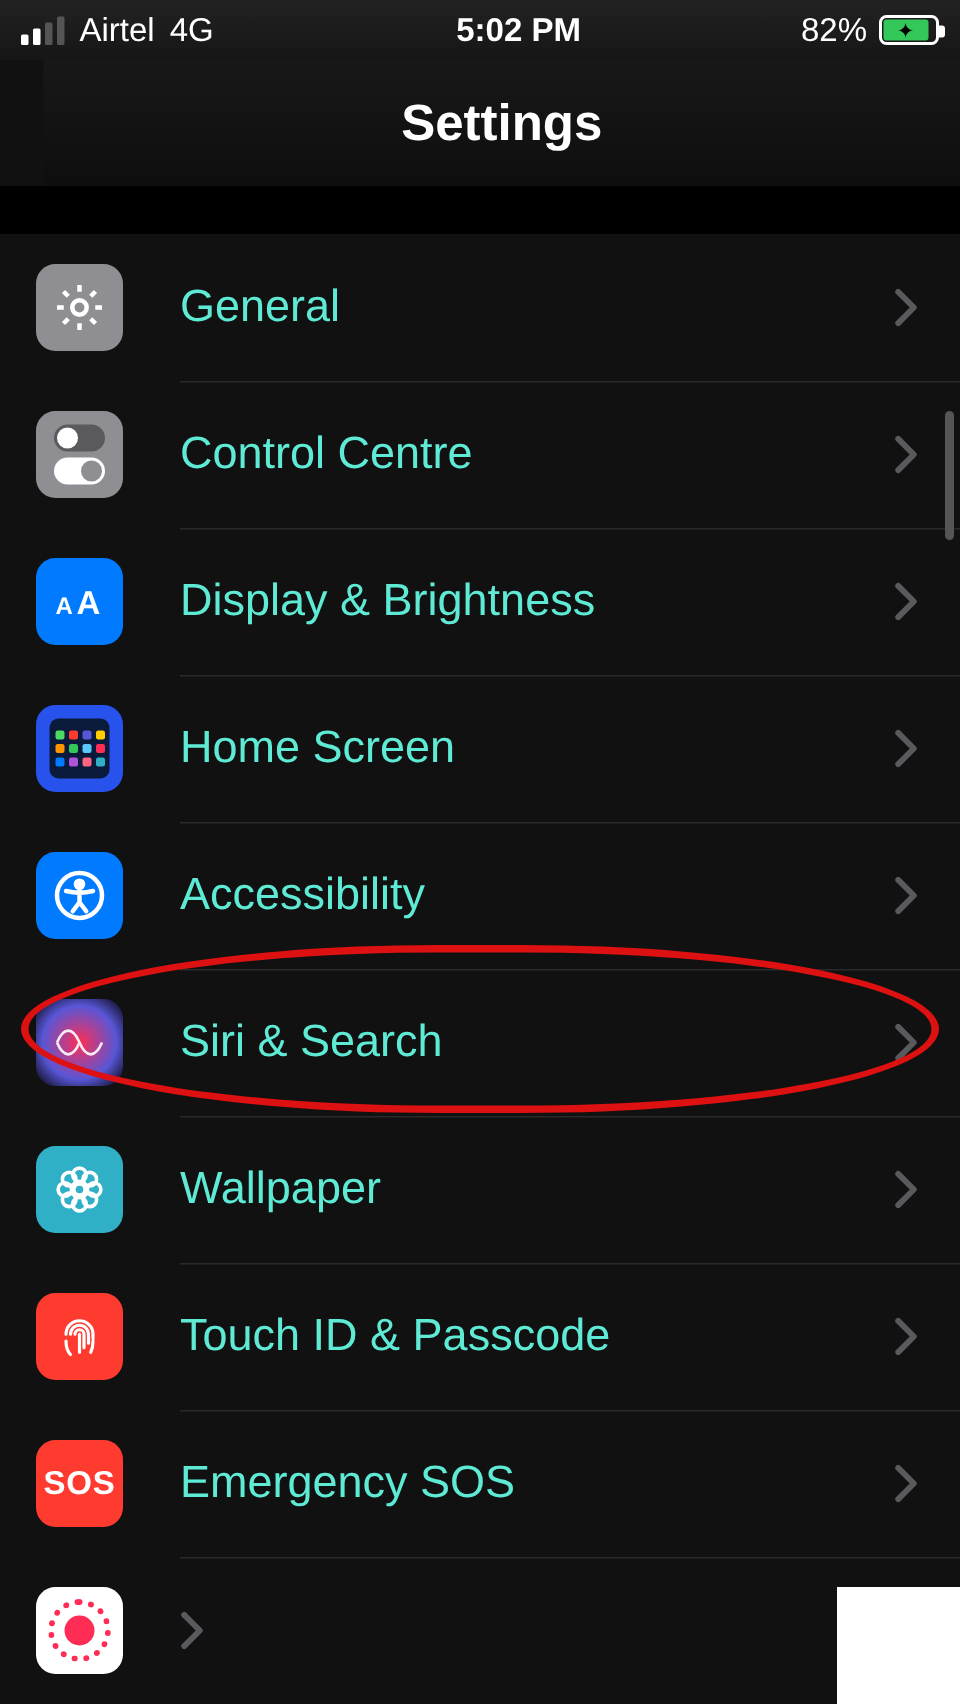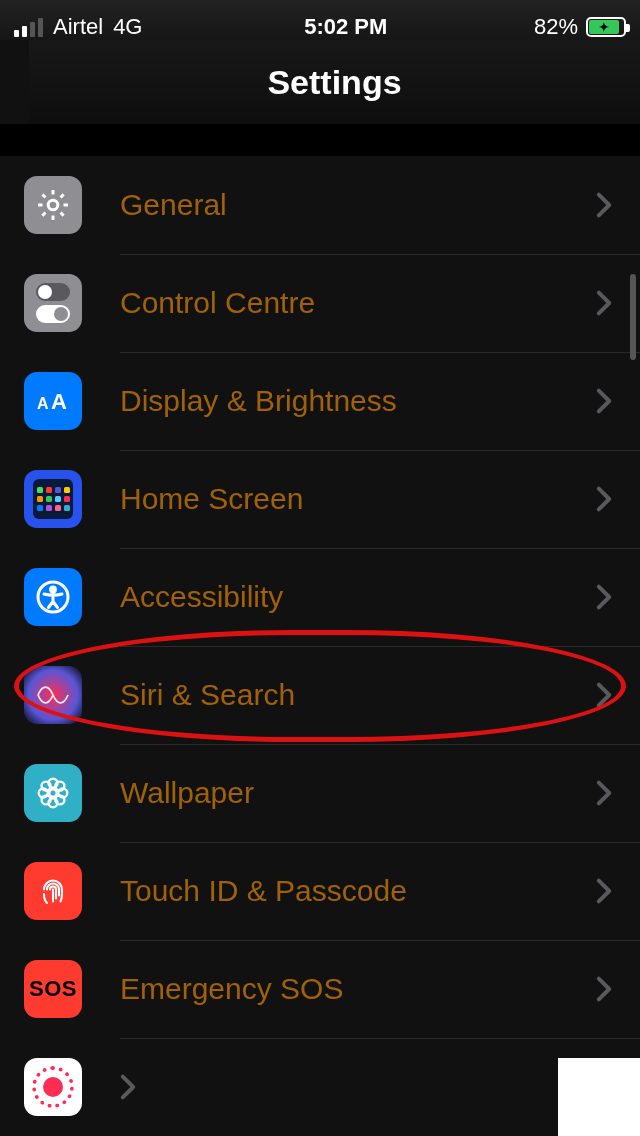--- a/index.html
+++ b/index.html
@@ -1,20 +1,20 @@
 <!DOCTYPE html>
 <html><head>
 <meta charset="utf-8">
 <style>
   * { box-sizing: border-box; margin: 0; padding: 0; }
   html, body { width: 640px; height: 1136px; background:#000; font-family: -apple-system, "Helvetica Neue", Arial, sans-serif; color:#fff; overflow:hidden; }
   .screen { width:640px; height:1136px; background:#111; position:relative; }
   
   
-  .status-bar { height:40px; display:flex; align-items:flex-end; justify-content:space-between; padding:0 14px; font-size:22px; font-weight:500; background:linear-gradient(#222,#161616); }
+  .status-bar { height:40px; display:flex; align-items:center; justify-content:space-between; padding:0 14px; font-size:22px; font-weight:500; background:linear-gradient(#222,#161616); }
   .status-left { display:flex; align-items:center; gap:10px; }
   .signal { display:flex; align-items:flex-end; gap:3px; height:20px; }
   .signal span { width:5px; background:#fff; border-radius:1px; }
   .signal span.dim { background:#555; }
   .signal span:nth-child(1){height:7px;} .signal span:nth-child(2){height:11px;}
   .signal span:nth-child(3){height:15px;} .signal span:nth-child(4){height:19px;}
   .status-right { display:flex; align-items:center; gap:8px; }
   .battery { width:40px; height:20px; border:2px solid #fff; border-radius:5px; position:relative; }
   .battery::after { content:""; position:absolute; right:-6px; top:5px; width:4px; height:8px; background:#fff; border-radius:0 2px 2px 0; }
   .battery-fill { position:absolute; left:1px; top:1px; bottom:1px; width:82%; background:#34c759; border-radius:2px; display:flex; align-items:center; justify-content:center; }
@@ -25,21 +25,21 @@
   .header-title { font-size:34px; font-weight:700; }
   
   .black-bar { height:32px; background:#000; }
   
   
   .list { background:#111; }
   .row { display:flex; align-items:center; height:98px; padding:0 28px 0 24px; position:relative; cursor:pointer; }
   .row + .row::before { content:""; position:absolute; left:120px; right:0; top:0; height:1px; background:#2a2a2a; }
   .icon-wrap { width:58px; height:58px; border-radius:13px; margin-right:38px; display:flex; align-items:center; justify-content:center; flex:none; }
   .icon-wrap svg { width:36px; height:36px; }
-  .row-label { font-size:30px; font-weight:400; flex:1; color:#a16207; }
+  .row-label { font-size:30px; font-weight:400; flex:1; color:#5eead4; }
   .chevron { color:#5a5a5e; flex:none; }
   .chevron svg { width:16px; height:26px; display:block; }
   
   
   .bg-gray   { background:#8e8e93; }
   .bg-gray2  { background:#8e8e93; }
   .bg-blue   { background:#007aff; }
   .bg-indigo { background:#2752eb; }
   .bg-cyan   { background:#30b0c7; }
   .bg-siri   { background:radial-gradient(circle at 50% 50%, #ff2d55, #5856d6 60%, #000 100%); }
@@ -50,21 +50,21 @@
   .tgl { width:34px; height:18px; border-radius:10px; position:relative; }
   .tgl.off { background:#5a5a5e; }
   .tgl.on  { background:#fff; }
   .tgl::after { content:""; position:absolute; width:14px; height:14px; border-radius:50%; top:2px; }
   .tgl.off::after { background:#fff; left:2px; }
   .tgl.on::after  { background:#8e8e93; right:2px; }
   
   .home-grid { width:40px; height:40px; background:#0a1a3a; border-radius:6px; display:grid; grid-template-columns:repeat(4,6px); grid-template-rows:repeat(3,6px); gap:3px; padding:5px; align-content:center; justify-content:center;}
   .home-grid span { width:6px; height:6px; border-radius:1.5px; }
   
-  .sos-text { color:#000000; font-weight:800; font-size:22px; letter-spacing:0.5px; }
+  .sos-text { color:#ffffff; font-weight:800; font-size:22px; letter-spacing:0.5px; }
   
   .expo-icon { width:42px; height:42px; border:4px dotted #ff2d55; border-radius:50%; position:relative; }
   .expo-icon::after { content:""; position:absolute; inset:7px; border-radius:50%; background:#ff2d55; }
   
   .scroll-hint { position:absolute; right:4px; top:274px; width:6px; height:86px; background:#555; border-radius:3px; }
   
   .highlight-ellipse { position:absolute; left:14px; top:630px; width:612px; height:112px; border:5px solid #d11; border-radius:50%/55%; pointer-events:none; }
   
   .white-patch { position:absolute; right:0; bottom:0; width:82px; height:78px; background:#fff; }
 </style>

